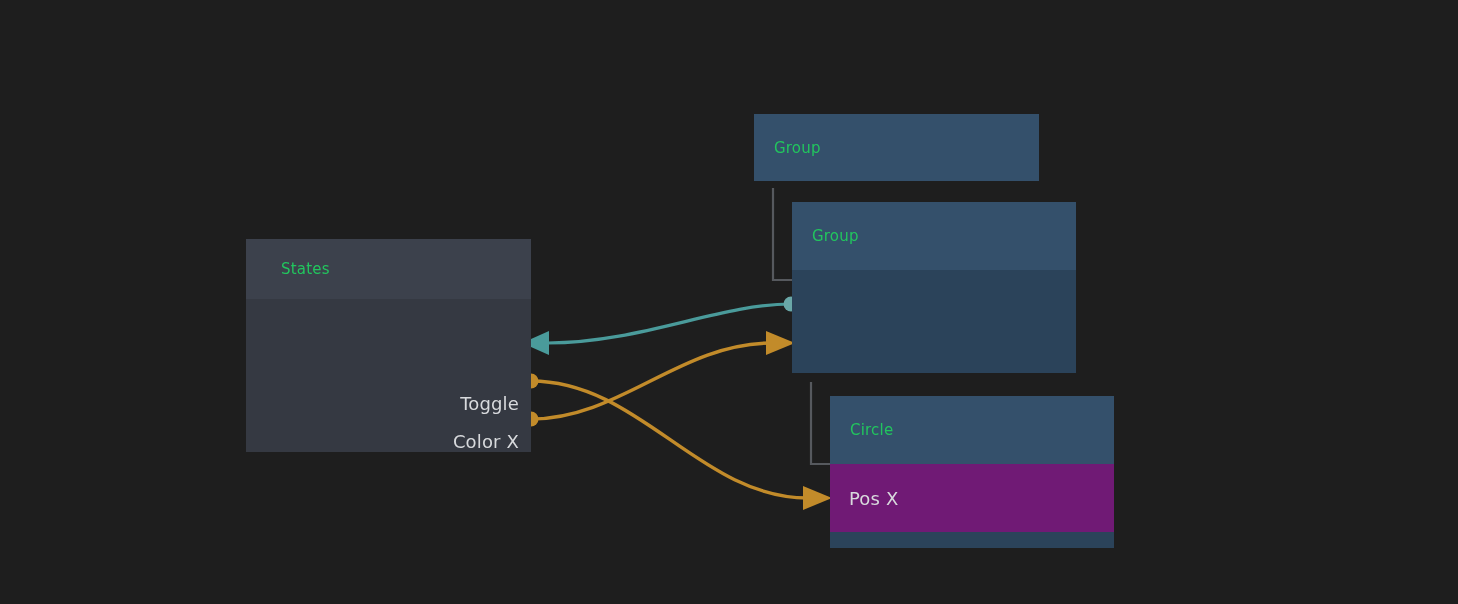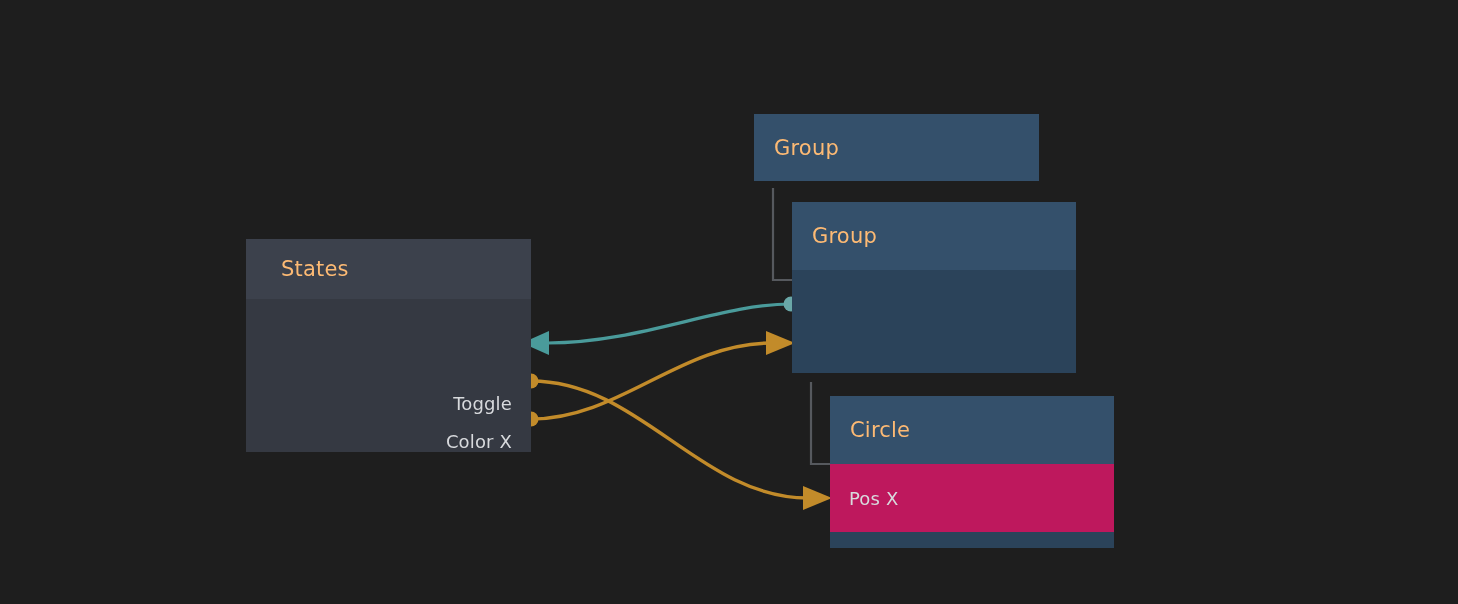--- a/index.html
+++ b/index.html
@@ -32,22 +32,22 @@
     box-sizing: border-box;
     overflow: hidden;
   }
   .node-header {
     box-sizing: border-box;
     display: flex;
     align-items: center;
     width: 100%;
   }
   .node-title {
-    color: #fdba74;
-    font-size: 21px;
+    color: #22c55e;
+    font-size: 15px;
     letter-spacing: 0.2px;
     white-space: nowrap;
   }
   .node-body {
     position: relative;
     box-sizing: border-box;
     width: 100%;
   }
   .port-row {
     position: absolute;
@@ -72,21 +72,21 @@
   #node-states .node-header {
     height: 60px;
     background: #3c414c;
     padding-left: 35px;
   }
   #node-states .node-body {
     height: 153px;
     background: #353942;
   }
   #node-states .port-row {
-    right: 19px;
+    right: 12px;
     transform: translateY(-50%);
     flex-direction: row;
   }
 
   
   #node-group-root {
     left: 754px;
     top: 114px;
     width: 285px;
     height: 67px;
@@ -128,21 +128,21 @@
     height: 152px;
     background: #2b435a;
   }
   #node-circle .node-header {
     height: 68px;
     background: #34506b;
     padding-left: 20px;
   }
   #node-circle .node-body {
     height: 68px;
-    background: #be185d;
+    background: #701a75;
   }
   #node-circle .port-row {
     left: 19px;
     transform: translateY(-50%);
   }
 </style>
 </head>
 <body>
 
 <div id="canvas">

